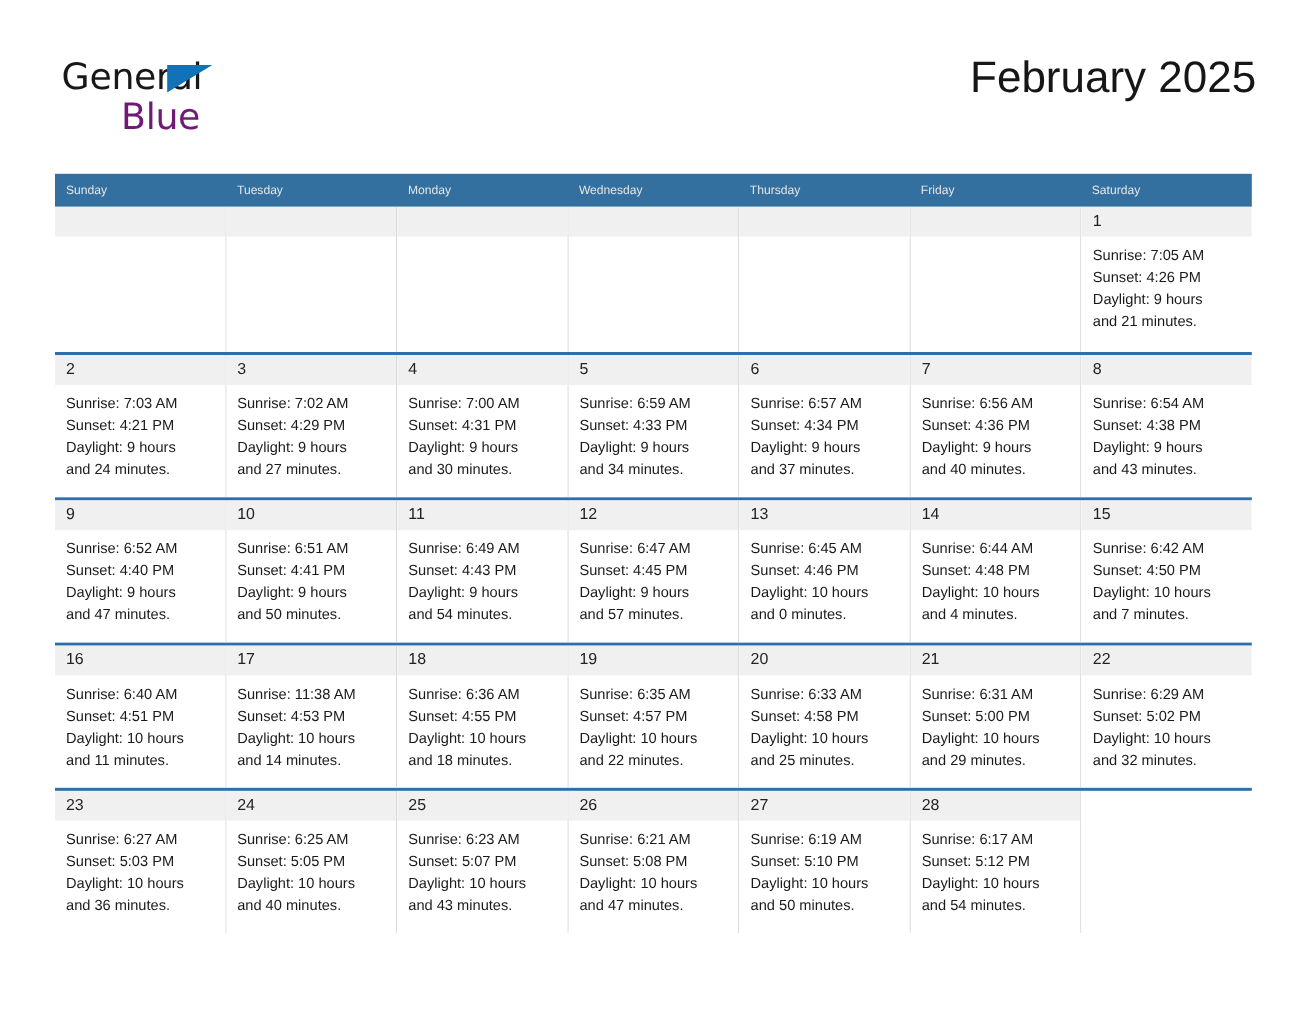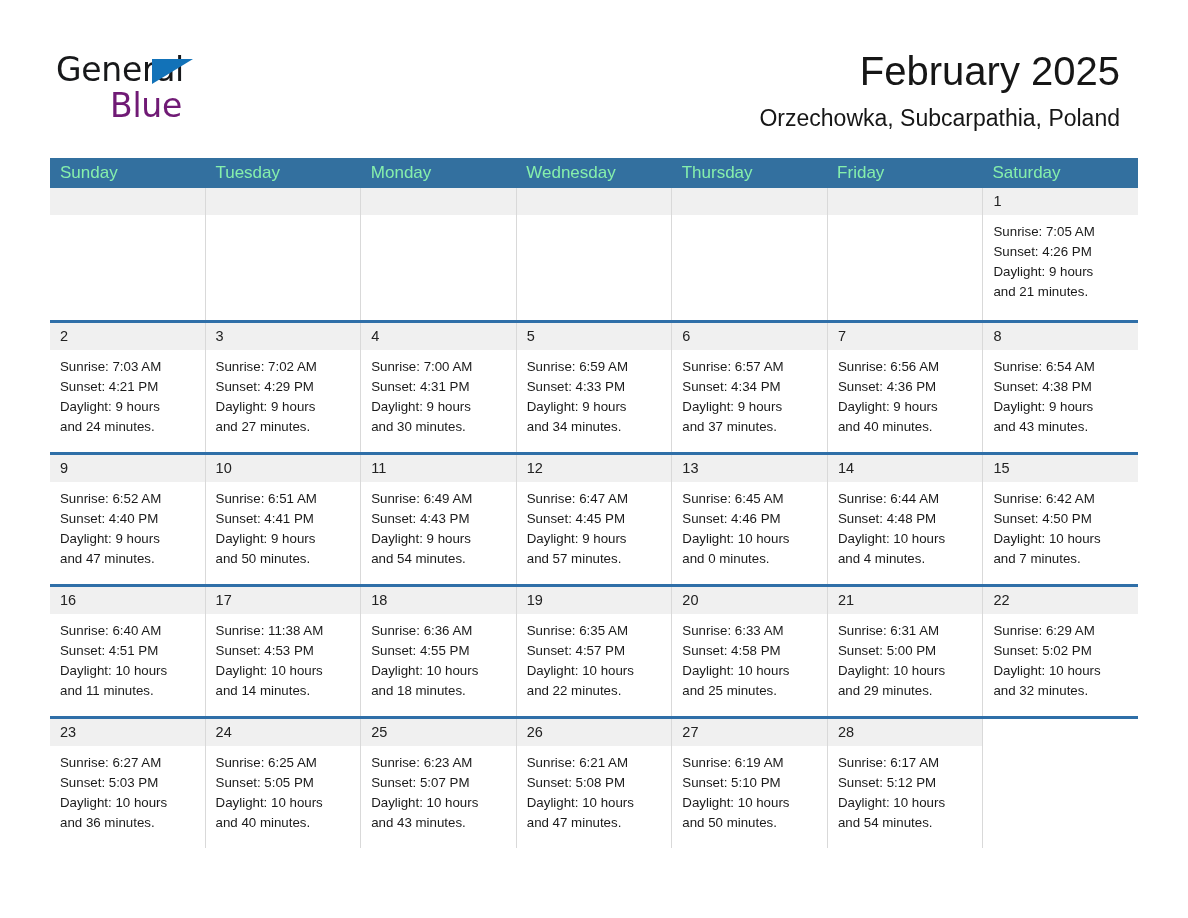--- a/index.html
+++ b/index.html
@@ -68,21 +68,21 @@
   .logo-blue {
     font-size: 33px;
     font-weight: 400;
     color: #701a75;
     letter-spacing: -0.3px;
     font-family: "DejaVu Sans", sans-serif;
   }
 
   .title-block {
     position: absolute;
-    right: 68px;
+    right: 46px;
     top: 46px;
     text-align: right;
     margin-left: 40px;
   }
   .cal-title {
     font-size: 40px;
     font-weight: 400;
     color: #161616;
     line-height: 50px;
     letter-spacing: 0px;
@@ -102,22 +102,22 @@
     top: 158px;
     width: 1088px;
   }
   .weekday-row {
     display: flex;
     background: #33709f;
     height: 30px;
   }
   .weekday {
     flex: 1 1 0;
-    color: #86efac;
-    font-size: 17px;
+    color: #e5e5e5;
+    font-size: 11px;
     line-height: 30px;
     padding-left: 10px;
     box-sizing: border-box;
     white-space: nowrap;
     overflow: hidden;
   }
   .week-row {
     display: flex;
     border-top: 3px solid #2f6fa8;
     height: 132px;
@@ -175,21 +175,20 @@
         <span class="logo-general">General</span>
         <span class="logo-triangle"></span>
       </span>
       <span class="logo-blue-row">
         <span class="logo-blue">Blue</span>
       </span>
     </div>
 
     <div class="title-block">
       <div class="cal-title">February 2025</div>
-      <div class="cal-subtitle">Orzechowka, Subcarpathia, Poland</div>
     </div>
 
   </div>
 
   <div class="calendar">
 
     <div class="weekday-row">
       <div class="weekday">Sunday</div>
       <div class="weekday">Tuesday</div>
       <div class="weekday">Monday</div>

